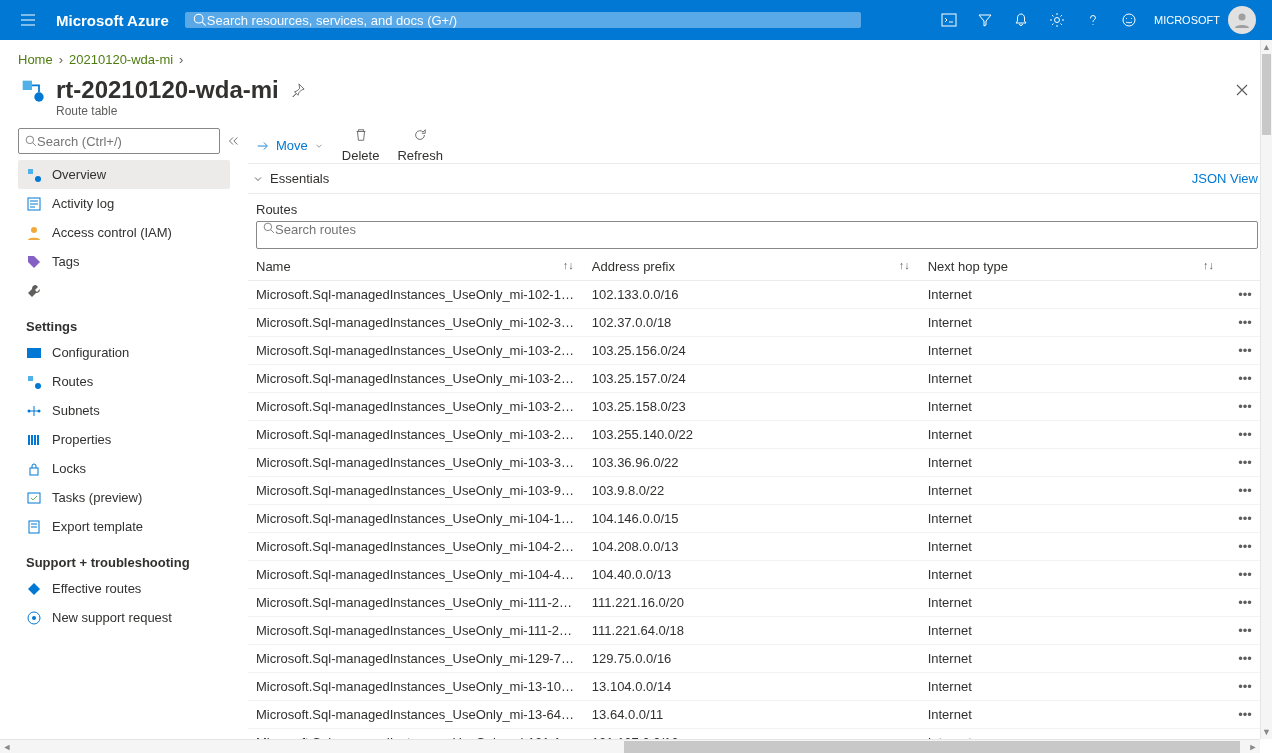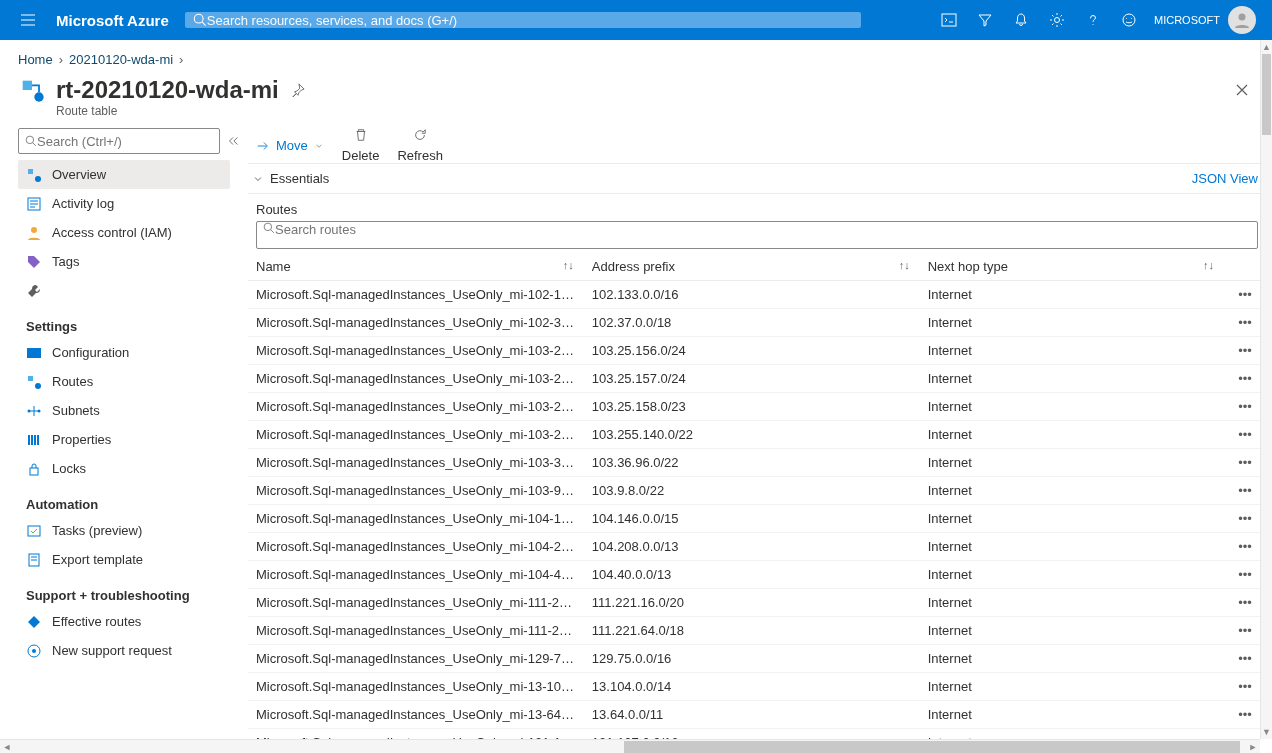--- a/index.html
+++ b/index.html
@@ -13,21 +13,21 @@
   .searchbar input { flex: 1; background: transparent; border: none; outline: none; color: #fff; font-size: 13px; }
   .searchbar input::placeholder { color: #fff; opacity: 0.95; }
   .topbar-spacer { flex: 1; }
   .topbar-icons { display: flex; align-items: center; gap: 2px; }
   .topbar-icon { width: 34px; height: 40px; display: flex; align-items: center; justify-content: center; cursor: pointer; }
   .account { display: flex; align-items: center; gap: 8px; padding: 0 8px; font-size: 11px; cursor: pointer; }
   .avatar { width: 28px; height: 28px; border-radius: 50%; background: #e1e1e1; display: flex; align-items: center; justify-content: center; }
 
   
   .breadcrumb { height: 32px; display: flex; align-items: center; padding: 6px 18px 0; font-size: 13px; gap: 6px; }
-  .breadcrumb a { color: #0c4a6e; text-decoration: none; }
+  .breadcrumb a { color: #4d7c0f; text-decoration: none; }
   .breadcrumb .sep { color: #605e5c; }
 
   
   .titlerow { display: flex; align-items: center; padding: 4px 18px 4px; }
   .titlerow .resicon { width: 28px; height: 28px; margin-right: 10px; color: #0078d4; }
   .titlerow h1 { font-size: 24px; font-weight: 600; line-height: 28px; }
   .subtitle { font-size: 12px; color: #605e5c; padding: 0 18px 10px 56px; margin-top: -4px; }
   .pin { margin-left: 12px; cursor: pointer; color: #605e5c; }
   .close-page { margin-left: auto; cursor: pointer; color: #605e5c; padding-right: 4px; }
 
@@ -274,21 +274,20 @@
     <div class="nav-item">
       <span class="ico">
           <svg width="16" height="16" viewBox="0 0 16 16">
             <rect x="4" y="7" width="8" height="7" stroke="#0078d4" fill="none"></rect>
             <path d="M6 7V5a2 2 0 114 0v2" stroke="#0078d4" fill="none"></path>
           </svg>
         </span>
       <span>Locks</span>
     </div>
 
-    <div class="section-label">Automation</div>
     <div class="nav-item">
       <span class="ico">
           <svg width="16" height="16" viewBox="0 0 16 16">
             <rect x="2" y="3" width="12" height="10" stroke="#0078d4" fill="none"></rect>
             <path d="M5 8l2 2 4-4" stroke="#5bb95b" fill="none"></path>
           </svg>
         </span>
       <span>Tasks (preview)</span>
     </div>
     <div class="nav-item">

